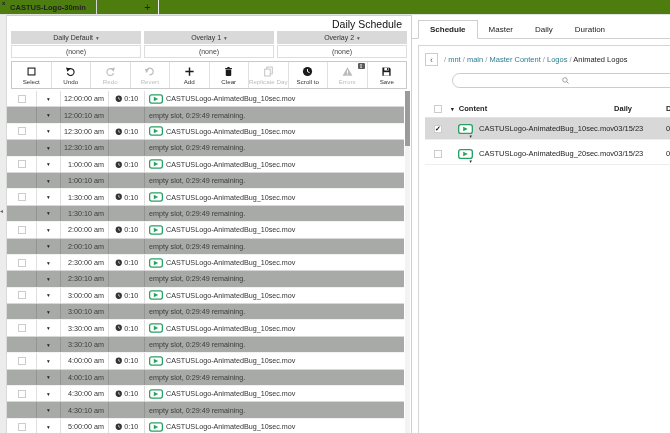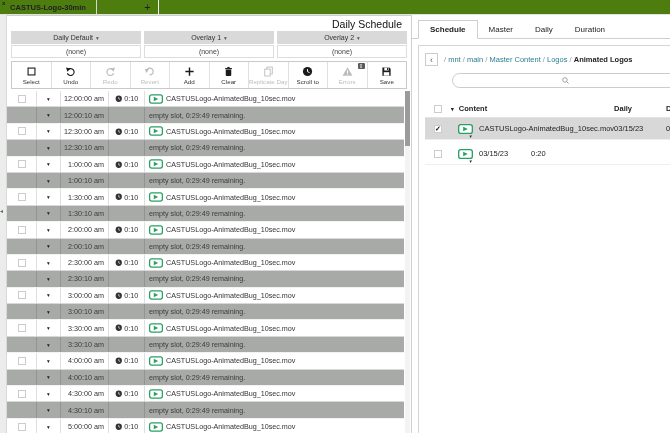--- a/index.html
+++ b/index.html
@@ -65,21 +65,21 @@
   .library-panel { flex:1; display:flex; flex-direction:column; background:#fff; padding-top:3px; }
   .lib-tabs { display:flex; align-items:flex-end; height:21px; padding-left:6px; border-bottom:1px solid #cfcfcf; font-size:8px; }
   .ltab { padding:4px 11px; color:#222; cursor:pointer; }
   .ltab.active { font-weight:bold; background:#fff; border:1px solid #cfcfcf; border-bottom:1px solid #fff; margin-bottom:-1px; }
   .lib-content { flex:1; margin:6px 6px 0 6px; border:1px solid #d5d5d5; border-bottom:none; padding:7px 6px; }
   .crumbs { display:flex; align-items:center; gap:2px; font-size:7.5px; white-space:nowrap; }
   .backbtn { width:13px; height:13px; border:1px solid #ccc; display:flex; align-items:center; justify-content:center;
              font-size:9px; color:#555; margin-right:4px; cursor:pointer; flex:none; }
   .crumb-sep { color:#999; }
   .crumb-link { color:var(--teal); cursor:pointer; }
-  .crumb-current { font-weight:bold; color:#222; }
+  .crumb-current { font-weight:normal; color:#222; }
   .searchbox { margin:7px auto 2px; width:228px; height:15px; border:1px solid #ccc; border-radius:8px;
                display:flex; align-items:center; justify-content:center; cursor:text; background:#fff; }
   .searchbox svg { width:9px; height:9px; }
   .lib-table { margin-top:12px; font-size:7.5px; }
   .lth { display:flex; align-items:center; height:18px; font-weight:bold; color:#222; border-bottom:1px solid #e3e3e3; }
   .lth .hcaret { font-size:5.5px; margin-right:3px; }
   .lrow { display:flex; align-items:center; height:22px; margin-bottom:3px; border-bottom:1px solid #eee; cursor:pointer; }
   .lrow.selected { background:var(--selgray); }
   .lc-check { width:26px; display:flex; justify-content:center; }
   .lc-icon { width:28px; display:flex; justify-content:center; }
@@ -592,20 +592,21 @@
               </span>
               <span class="lc-icon">
                 <span class="libmedia">
                   <svg viewBox="0 0 18 12">
                     <rect x="0.8" y="0.8" width="16.4" height="10.4" rx="2.6" fill="#fff" stroke="currentColor" stroke-width="1.6"></rect>
                     <polygon points="6.2,3.2 11.8,6 6.2,8.8" fill="currentColor"></polygon>
                   </svg>
                   <i class="icaret">▾</i>
                 </span>
               </span>
+              <span class="lc-name">CASTUSLogo-AnimatedBug_20sec.mov</span>
               <span class="lc-date">03/15/23</span>
               <span class="lc-dur">0:20</span>
             </div>
           </div>
       </div>
     </div>
   </div>
 </div>
 
 </body></html>

